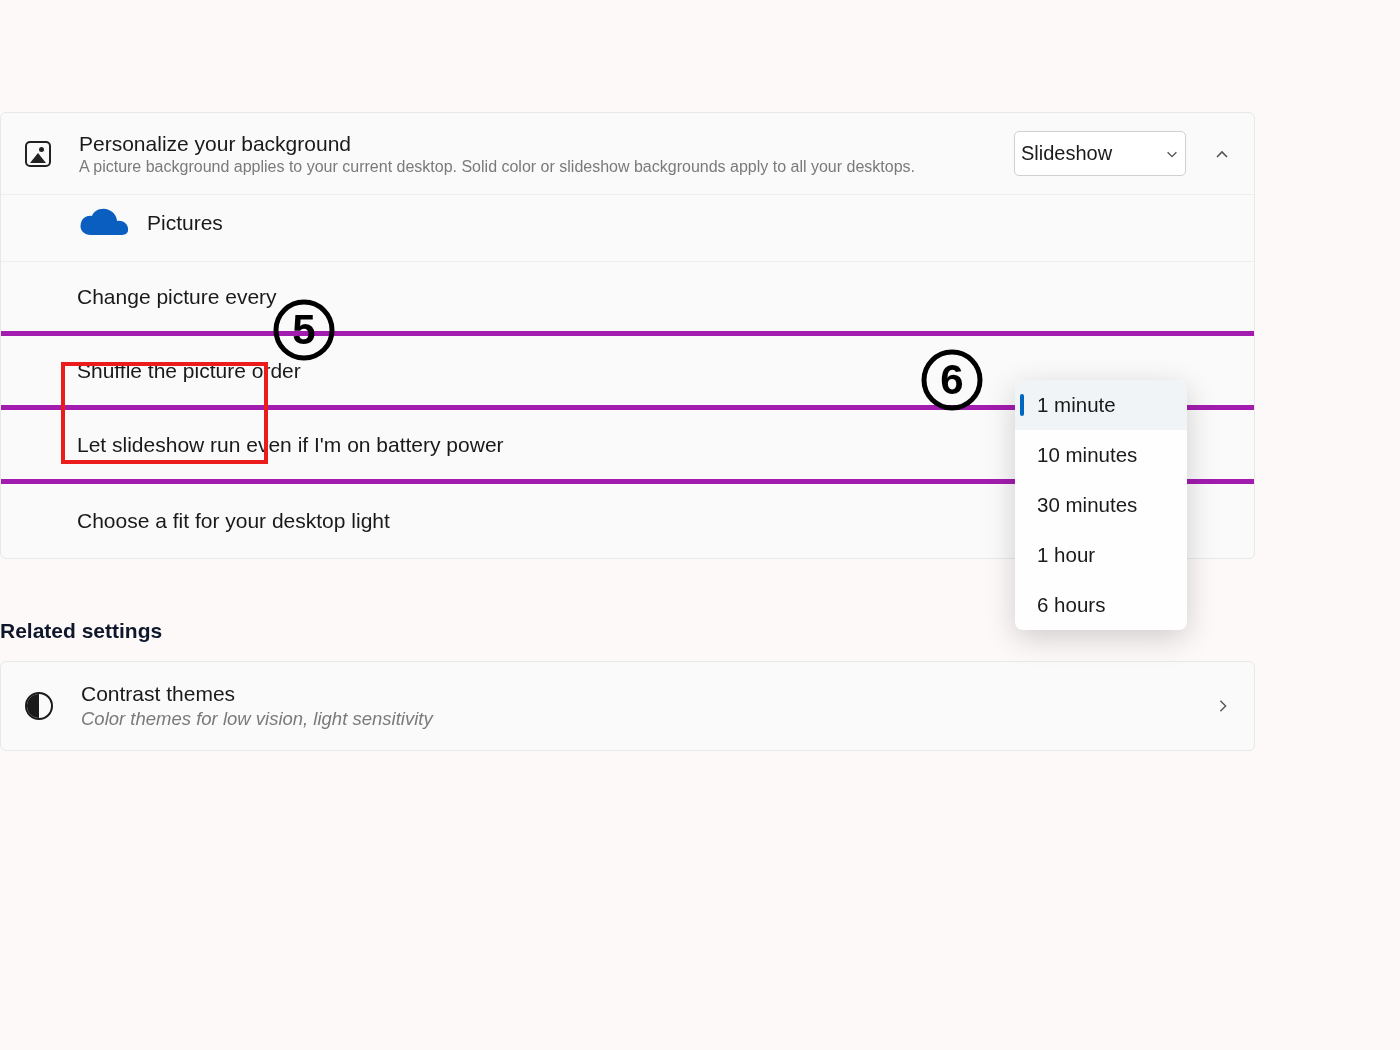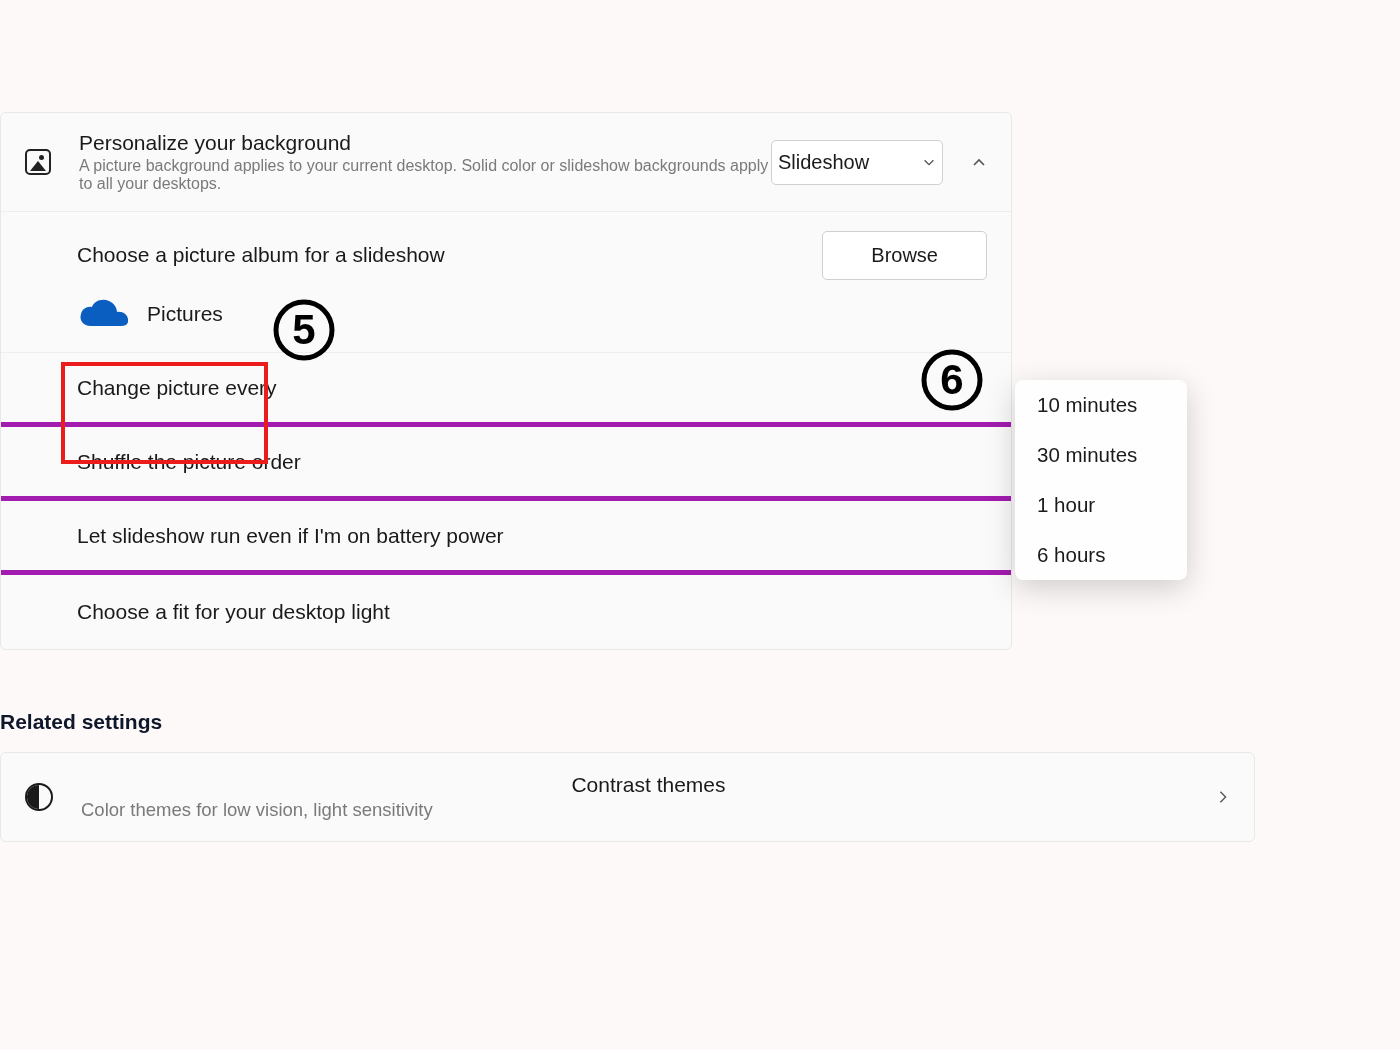--- a/index.html
+++ b/index.html
@@ -17,21 +17,21 @@
     }
     .top-space {
       height: 112px;
       background: #fdf9f9;
     }
     .card {
       background: #fafafa;
       border: 1px solid #e8e8e8;
       border-radius: 6px;
       margin: 0 0 0 0;
-      width: 1012px;
+      width: 1255px;
     }
     .section-header {
       display: flex;
       align-items: center;
       padding: 18px 24px;
       border-bottom: 1px solid #eee;
     }
     .picture-icon {
       width: 26px;
       height: 26px;
@@ -242,26 +242,26 @@
       background: #1a1a1a;
       left: 0;
       top: 0;
     }
     .related-texts {
       flex: 1;
     }
     .related-title {
       font-size: 21px;
       color: #1a1a1a;
-      text-align: center;
     }
     .related-sub {
       font-size: 18.5px;
       color: #7a7a7a;
       margin-top: 2px;
+      font-style: italic;
     }
     .chevron-right {
       width: 14px;
       height: 14px;
       color: #555;
     }
   </style>
 </head>
 <body>
 
@@ -278,24 +278,20 @@
       <span>Slideshow</span>
       <svg class="chevron-down" viewBox="0 0 16 16" fill="none" stroke="currentColor" stroke-width="1.6">
           <polyline points="3,6 8,11 13,6"></polyline>
         </svg>
     </div>
     <svg class="chevron-up" viewBox="0 0 16 16" fill="none" stroke="currentColor" stroke-width="1.6">
         <polyline points="3,11 8,6 13,11"></polyline>
       </svg>
   </div>
 
-  <div class="row" style="border-bottom:none;padding-bottom:6px;">
-    <span class="row-label">Choose a picture album for a slideshow</span>
-    <button class="browse-btn">Browse</button>
-  </div>
 
   <div class="album-container">
     <div class="onedrive-item">
       <svg class="onedrive-icon" viewBox="0 0 56 36">
         <path d="M 14 30 C 6 30 2 24 4 18 C 5 13 10 10 15 11 C 17 5 25 2 32 5 C 37 7 40 12 40 16 C 47 15 52 20 51 26 C 50 30 46 30 42 30 Z" fill="#0a5ec0"></path>
       </svg>
       <span class="album-name">Pictures</span>
     </div>
   </div>
 
@@ -323,20 +319,21 @@
   <div class="related-texts">
     <div class="related-title">Contrast themes</div>
     <div class="related-sub">Color themes for low vision, light sensitivity</div>
   </div>
   <svg class="chevron-right" viewBox="0 0 16 16" fill="none" stroke="currentColor" stroke-width="1.6">
       <polyline points="5,2 11,8 5,14"></polyline>
     </svg>
 </div>
 
 <div class="dropdown-menu">
+  <div class="dropdown-option selected">1 minute</div>
   <div class="dropdown-option">10 minutes</div>
   <div class="dropdown-option">30 minutes</div>
   <div class="dropdown-option">1 hour</div>
   <div class="dropdown-option">6 hours</div>
 </div>
 
 <div class="red-box red-box-1"></div>
 <div class="red-box red-box-2"></div>
 
 <div class="annotation anno-5">

